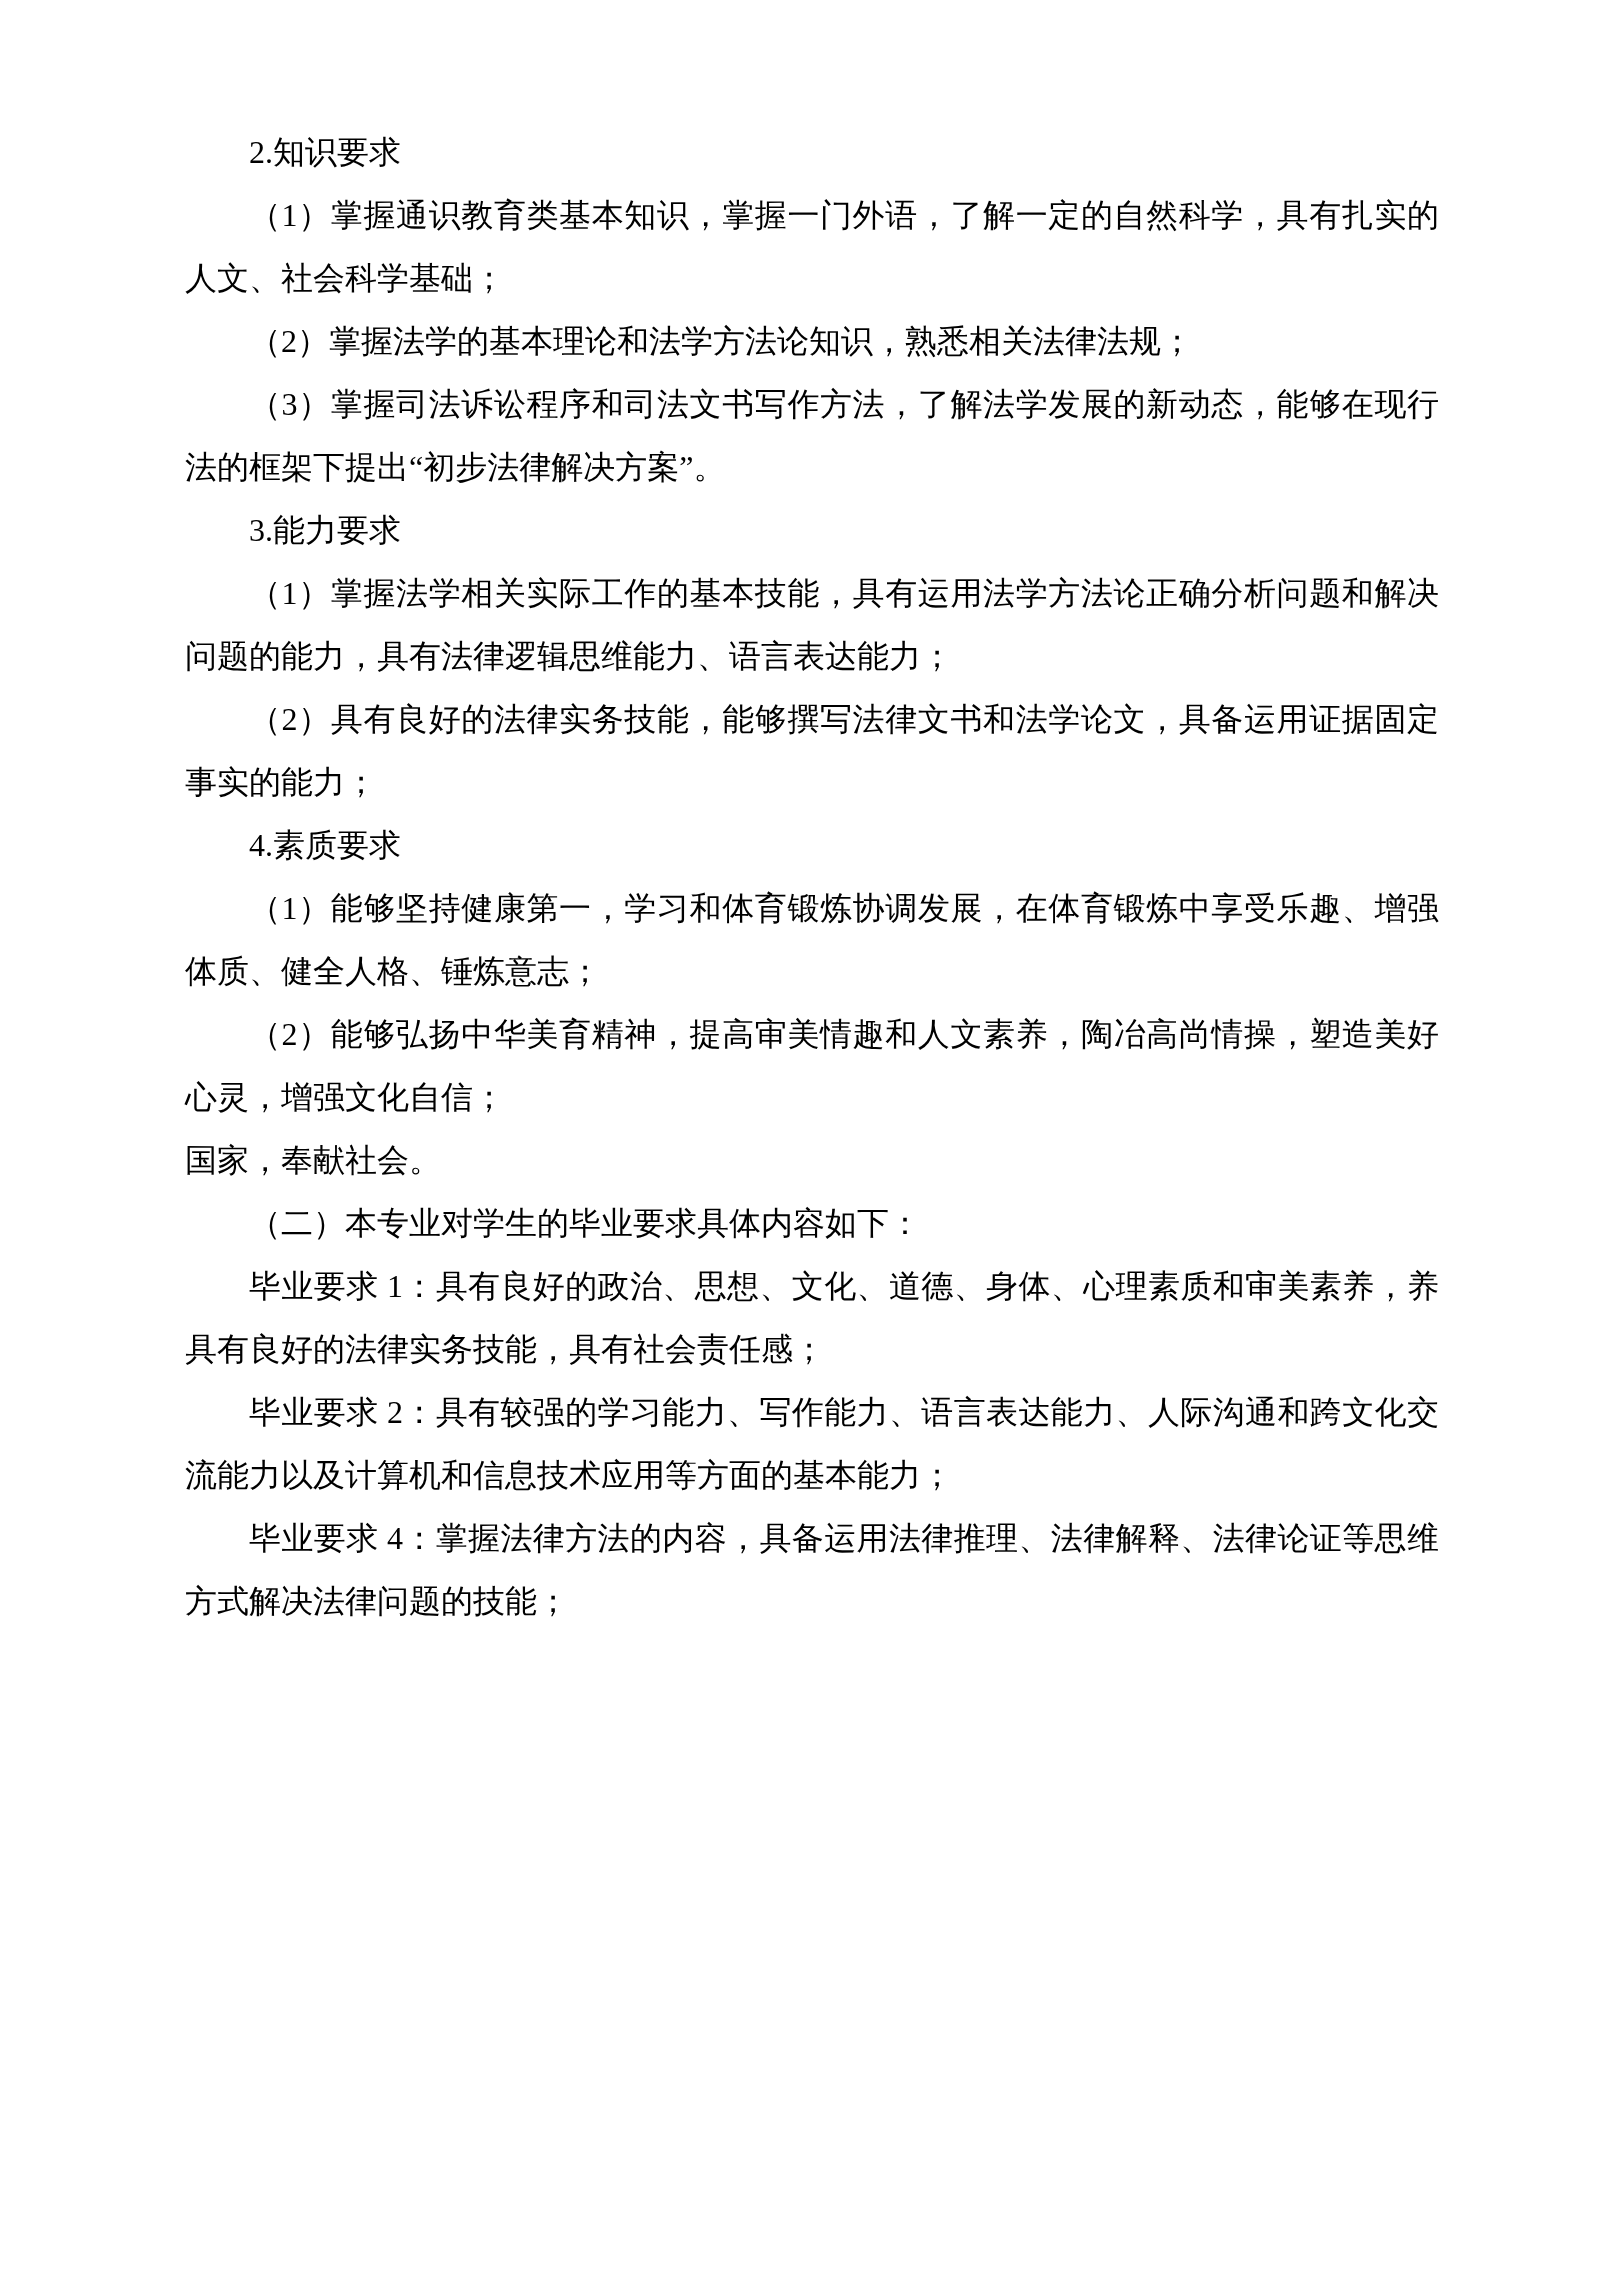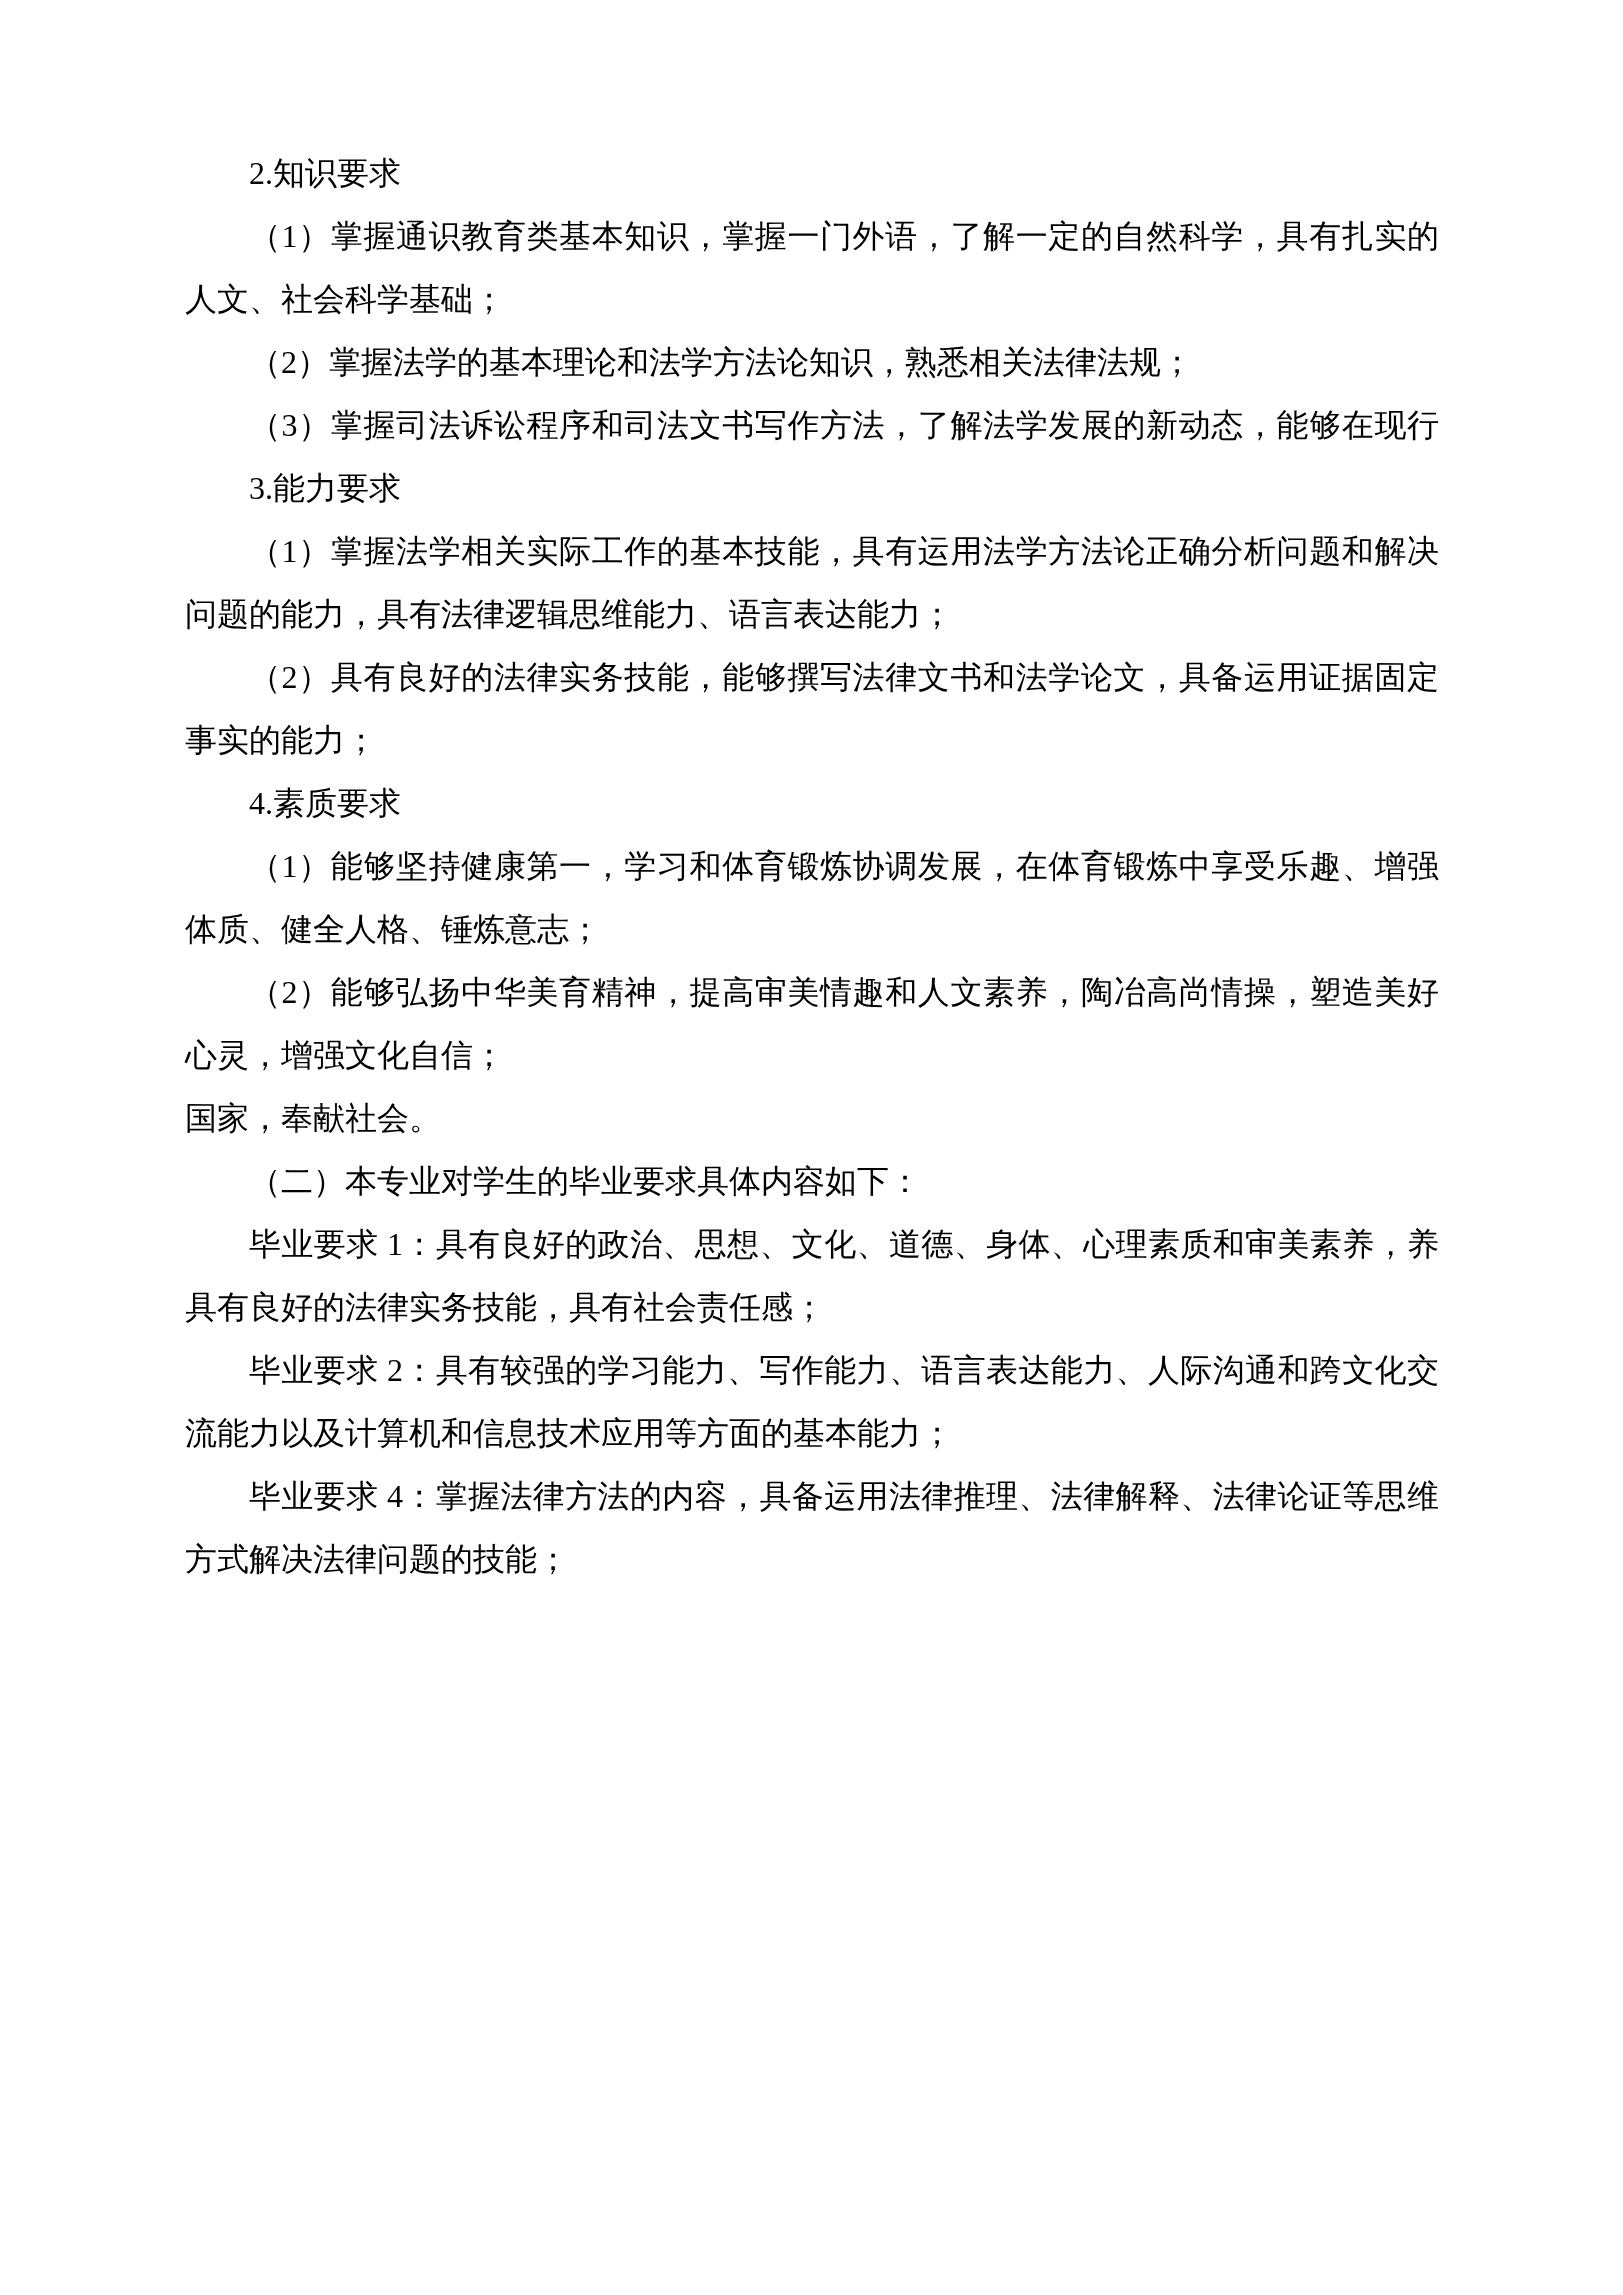--- a/index.html
+++ b/index.html
@@ -11,21 +11,21 @@
     position: relative;
     width: 1623px;
     height: 2295px;
     background: #ffffff;
     overflow: hidden;
     font-family: "Liberation Serif", "DejaVu Serif", serif;
   }
   .text-block {
     position: absolute;
     left: 185px;
-    top: 142px;
+    top: 121px;
     width: 1254px;
   }
   .paragraph {
     margin: 0;
     padding: 0;
   }
   .line {
     height: 63px;
     line-height: 63px;
     font-size: 32px;
@@ -51,20 +51,21 @@
       </div>
       <div class="paragraph">
         <div class="line indent fill">（1）掌握通识教育类基本知识，掌握一门外语，了解一定的自然科学，具有扎实的</div>
         <div class="line">人文、社会科学基础；</div>
       </div>
       <div class="paragraph">
         <div class="line indent">（2）掌握法学的基本理论和法学方法论知识，熟悉相关法律法规；</div>
       </div>
       <div class="paragraph">
         <div class="line indent fill">（3）掌握司法诉讼程序和司法文书写作方法，了解法学发展的新动态，能够在现行</div>
+        <div class="line">法的框架下提出“初步法律解决方案”。</div>
       </div>
       <div class="paragraph">
         <div class="line indent">3.能力要求</div>
       </div>
       <div class="paragraph">
         <div class="line indent fill">（1）掌握法学相关实际工作的基本技能，具有运用法学方法论正确分析问题和解决</div>
         <div class="line">问题的能力，具有法律逻辑思维能力、语言表达能力；</div>
       </div>
       <div class="paragraph">
         <div class="line indent fill">（2）具有良好的法律实务技能，能够撰写法律文书和法学论文，具备运用证据固定</div>

